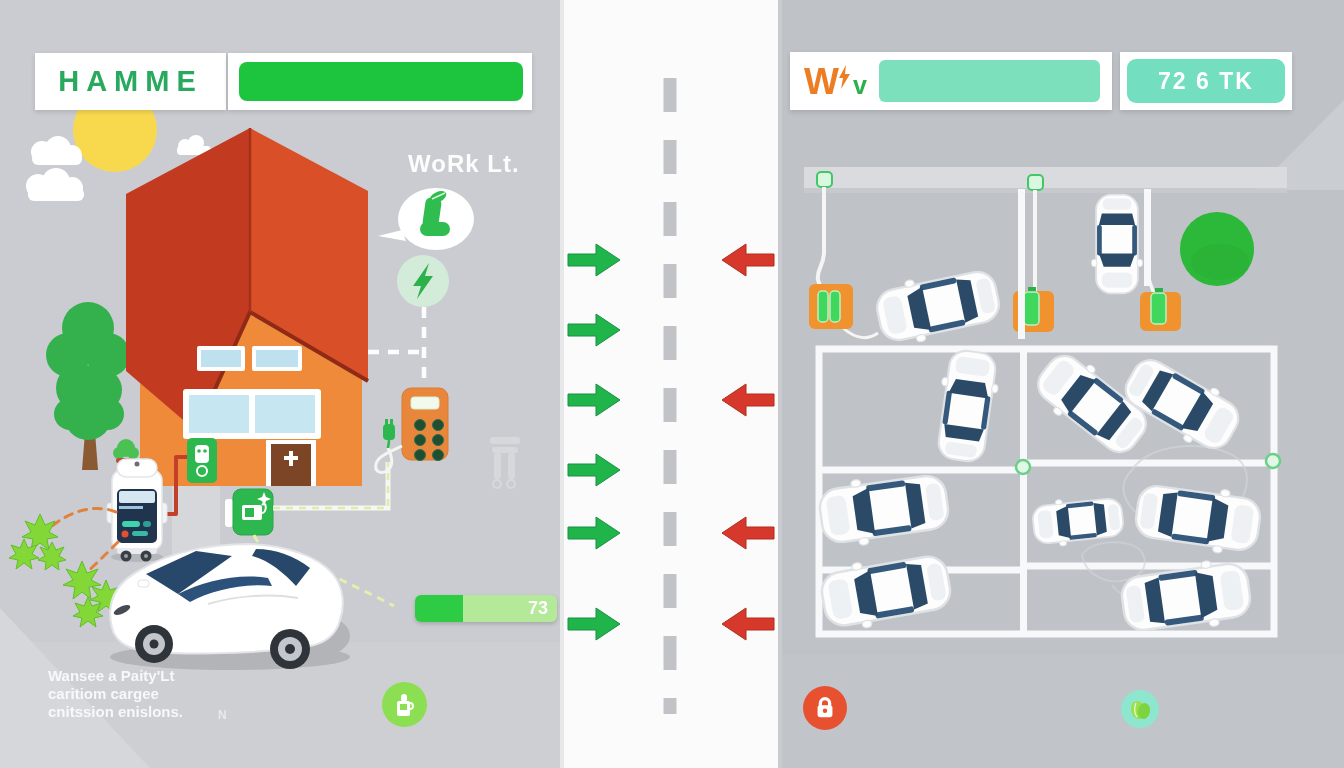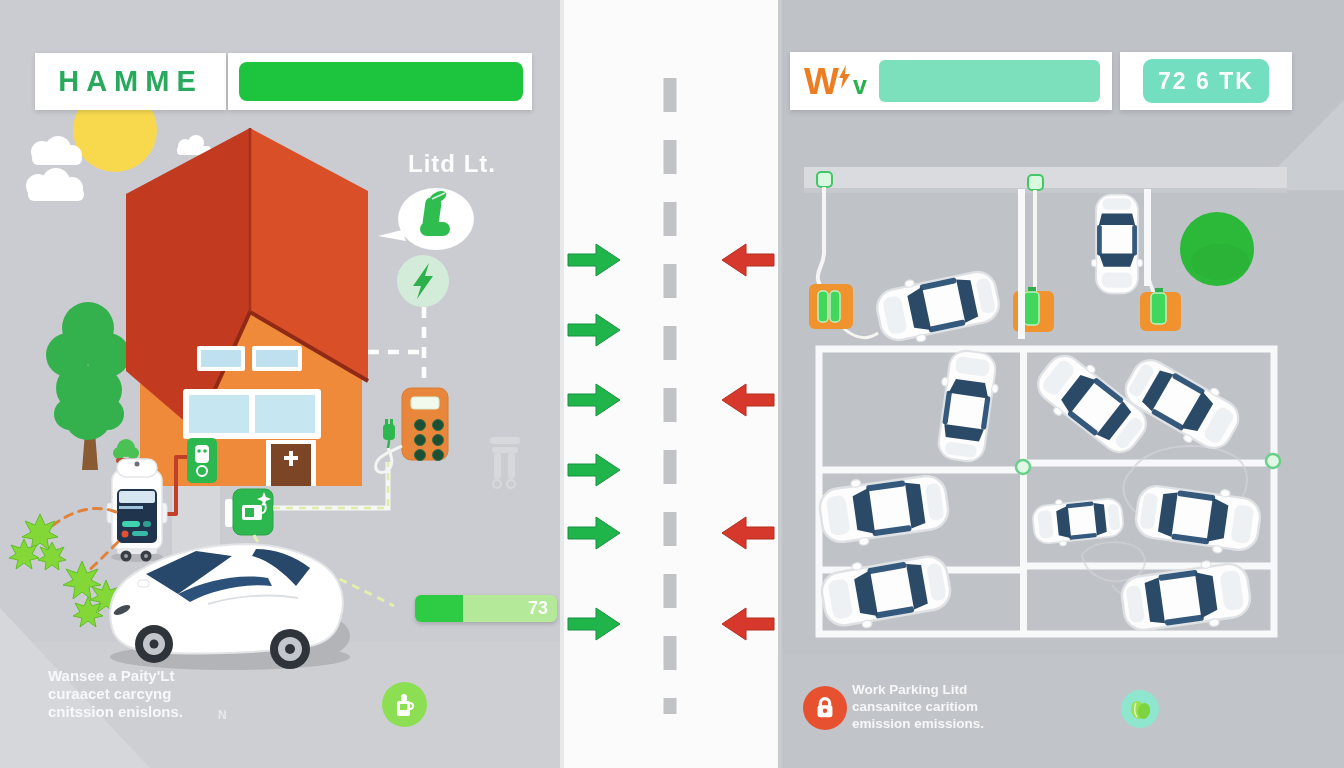--- a/index.html
+++ b/index.html
@@ -12,21 +12,21 @@
   .hbox{position:absolute;background:#fff;box-shadow:0 2px 5px rgba(0,0,0,.14)}
   #brandL{left:35px;top:53px;width:191px;height:57px;display:flex;align-items:center;justify-content:center}
   .brandL-text{color:#29a95e;font-size:29px;font-weight:bold;letter-spacing:7px}
   #progL{left:228px;top:53px;width:304px;height:57px}
   #progL .bar{position:absolute;left:11px;top:9px;right:9px;bottom:9px;background:#1dc43e;border-radius:8px}
   #brandR{left:790px;top:52px;width:322px;height:58px;display:flex;align-items:center;padding:0 12px 0 14px;box-sizing:border-box}
   .wtext{color:#ed7d23;font-size:37px;font-weight:800;line-height:1}
   .vtext{color:#2ab04d;font-size:25px;font-weight:bold;margin:8px 4px 0 2px}
   #brandR .mintbar{flex:1;height:42px;background:#7ce0bd;border-radius:6px;margin-left:8px}
   #badgeR{left:1120px;top:52px;width:172px;height:58px;display:flex;align-items:center;justify-content:center}
-  #badgeR .inner{width:126px;height:44px;background:#74dec0;border-radius:9px;display:flex;align-items:center;justify-content:center;color:#fff;font-weight:bold;font-size:23px;letter-spacing:2px}
+  #badgeR .inner{width:158px;height:44px;background:#74dec0;border-radius:9px;display:flex;align-items:center;justify-content:center;color:#fff;font-weight:bold;font-size:23px;letter-spacing:2px}
   .worklabel{position:absolute;left:408px;top:150px;color:rgba(255,255,255,.95);font-size:24px;font-weight:bold;letter-spacing:1px}
   .batt{position:absolute;left:415px;top:595px;width:142px;height:27px;background:#b3e998;border-radius:6px;box-shadow:0 2px 4px rgba(0,0,0,.18)}
   .batt .fill{position:absolute;left:0;top:0;bottom:0;width:34%;background:#2ecc44;border-radius:6px 0 0 6px}
   .batt .val{position:absolute;right:9px;top:3px;color:rgba(255,255,255,.95);font-weight:bold;font-size:18px}
   .cap{position:absolute;color:rgba(252,252,253,.9);font-weight:bold}
   .cap .ln{display:block}
   #cap1{left:48px;top:667px;font-size:15px;line-height:18px}
   .capnote{position:absolute;left:218px;top:708px;font-size:12px;color:rgba(255,255,255,.55);font-weight:bold}
   #cap2{left:428px;top:678px;font-size:13.5px;line-height:18px}
   #cap3{left:852px;top:681px;font-size:13.5px;line-height:17px}
@@ -251,28 +251,28 @@
         </g>
       </g>
     </svg>
 
     <div class="hbox" id="brandL">
       <span class="brandL-text">HAMME</span>
     </div>
     <div class="hbox" id="progL">
       <div class="bar"></div>
     </div>
-    <div class="worklabel">Litd Lt.</div>
+    <div class="worklabel">WoRk Lt.</div>
     <div class="batt">
       <div class="fill"></div>
       <div class="val">73</div>
     </div>
     <div class="cap" id="cap1">
       <span class="ln">Wansee a Paity'Lt</span>
-      <span class="ln">curaacet carcyng</span>
+      <span class="ln">caritiom cargee</span>
       <span class="ln">cnitssion enislons.</span>
     </div>
     <div class="capnote">N</div>
     <div class="cicon" id="icon2">
       <svg width="26" height="28" viewBox="0 0 26 28">
         <rect x="5" y="10" width="13" height="15" rx="2" fill="#fff"></rect>
         <rect x="8" y="13" width="7" height="6" fill="#8cdf52"></rect>
         <rect x="9" y="3" width="6" height="8" rx="3" fill="#fff"></rect>
         <path d="M18,12 C22,12 22,18 18,18" stroke="#fff" stroke-width="2" fill="none"></path>
       </svg>
@@ -394,25 +394,20 @@
   <div class="hbox" id="badgeR">
     <div class="inner">72 6 TK</div>
   </div>
   <div class="cicon" id="icon3">
     <svg width="26" height="26" viewBox="0 0 28 28">
       <path d="M9,12 v-3 a5,5 0 0 1 10,0 v3" stroke="#fff" stroke-width="3.5" fill="none"></path>
       <rect x="6" y="11" width="16" height="13" rx="3" fill="#fff"></rect>
       <circle cx="14" cy="17" r="2.4" fill="#e8512f"></circle>
     </svg>
   </div>
-  <div class="cap" id="cap3">
-    <span class="ln">Work Parking Litd</span>
-    <span class="ln">cansanitce caritiom</span>
-    <span class="ln">emission emissions.</span>
-  </div>
   <div class="cicon" id="icon4">
     <svg width="24" height="24" viewBox="0 0 24 24">
       <ellipse cx="10" cy="13" rx="7" ry="9" fill="#9ae04e" transform="rotate(-15 10 13)"></ellipse>
       <ellipse cx="16" cy="14" rx="6" ry="8" fill="#7ed43e" transform="rotate(12 16 14)"></ellipse>
       <path d="M8,6 C6,10 6,16 9,20" stroke="#fff" stroke-width="1.4" fill="none" opacity="0.7"></path>
     </svg>
   </div>
 
 </div>
 

